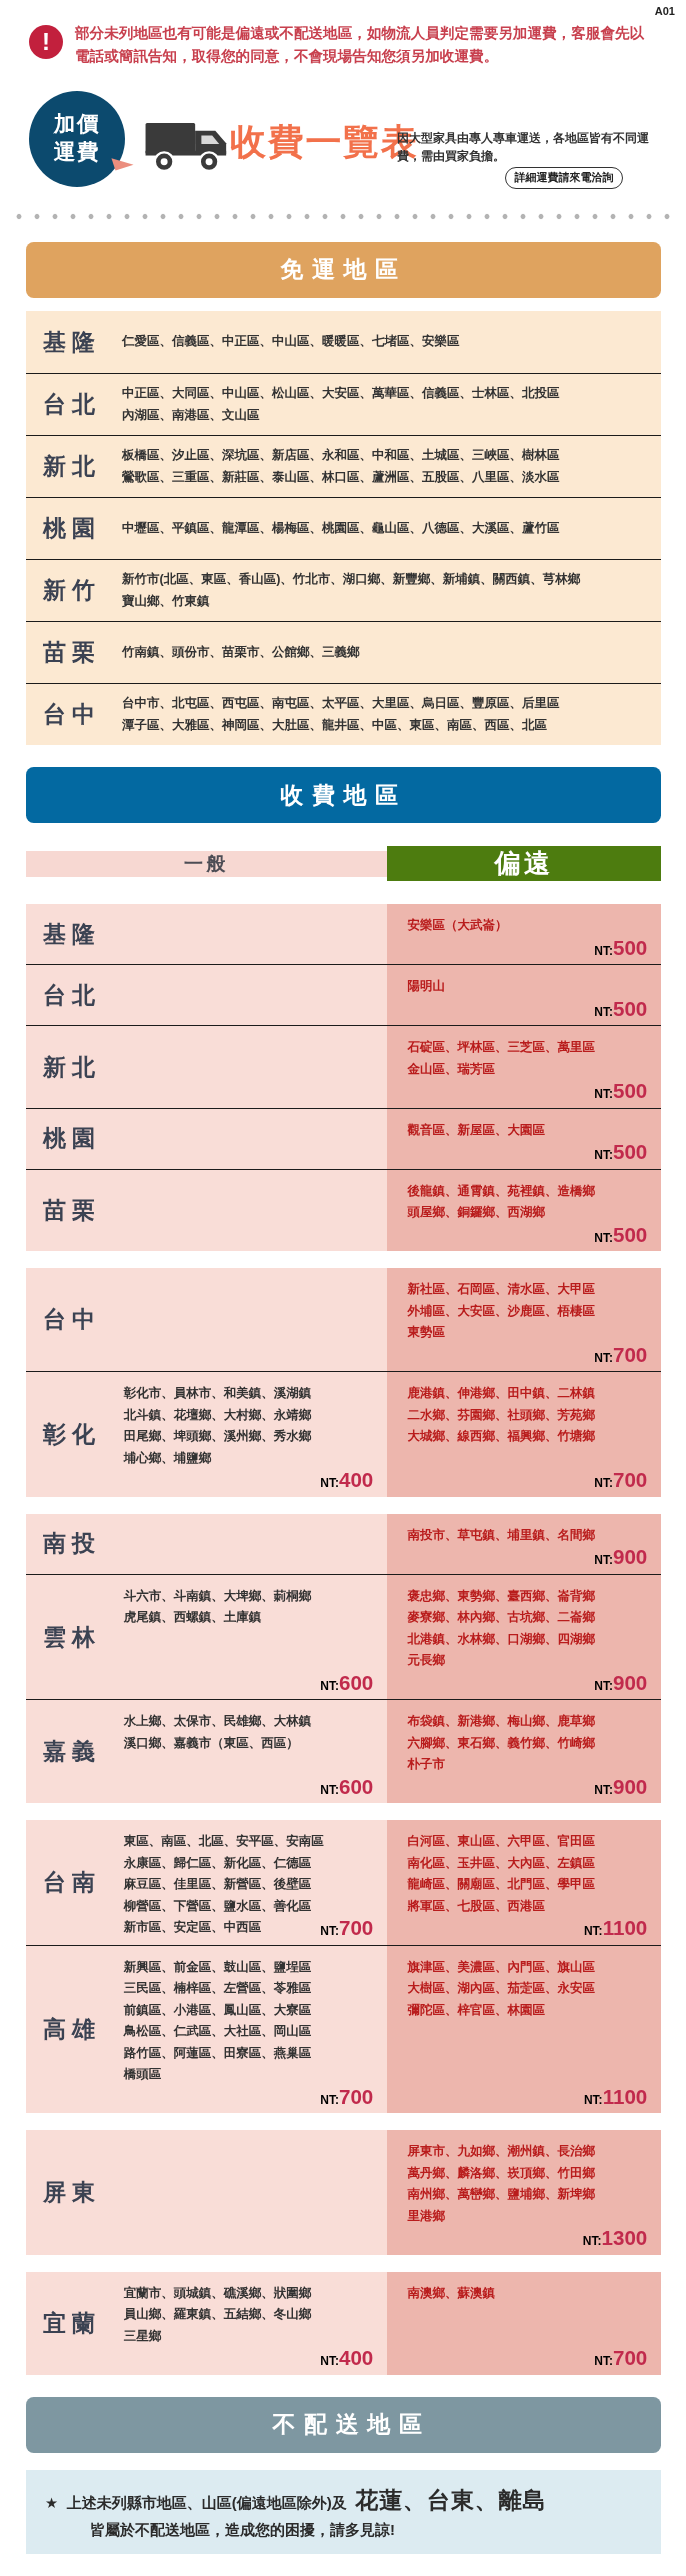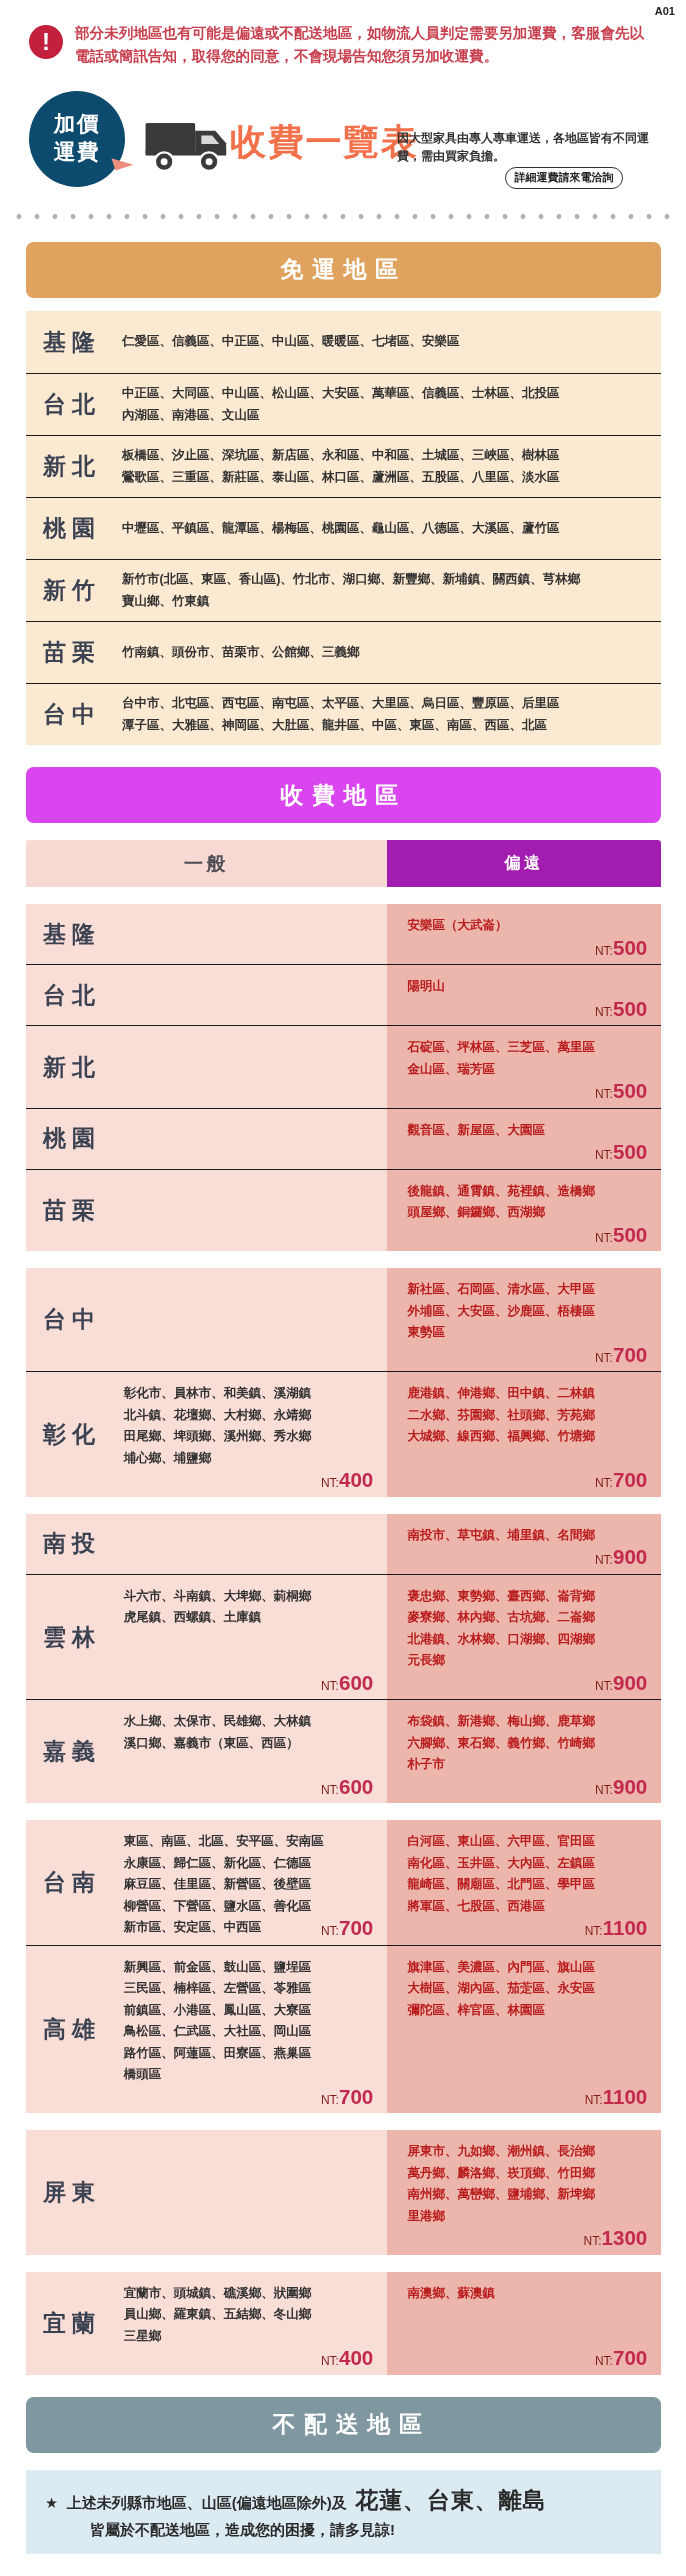--- a/index.html
+++ b/index.html
@@ -31,49 +31,49 @@
     border:1.7px solid #333; border-radius:12px; padding:2.6px 8.6px; background:#fff; white-space:nowrap; }
 
   .dotted-divider { height:6.9px; margin:12px 10.3px 0 10.3px;
     background-image:radial-gradient(circle, #b3b3b3 2.2px, transparent 2.8px);
     background-size:18px 6.9px; background-repeat:repeat-x; background-position:left center; }
 
   
   .section-bar { margin:22px 26px 0 26px; height:56px; border-radius:7.7px; color:#fff;
     font-size:23px; font-weight:bold; letter-spacing:8.6px; display:flex; align-items:center; justify-content:center; }
   .bar-free  { background:#dfa35f; }
-  .bar-paid  { background:#d946ef; }
+  .bar-paid  { background:#0369a1; }
   .bar-none  { background:#7e97a1;padding-left:16px; }
 
   
   .free-table { margin:13.7px 26px 0 26px; background:#fce9d2; }
   .frow { display:flex; align-items:center; min-height:62px; padding:7.7px 0; }
   .frow + .frow { border-top:1.7px solid #1b1b1b; }
   .flabel { flex:0 0 96px; padding-left:17px; font-size:23px; font-weight:bold; color:#3b4252; letter-spacing:6px; white-space:nowrap; }
   .fareas { flex:1; font-size:12.5px; font-weight:bold; color:#323232; line-height:1.75; padding-right:12px; white-space:pre-line; }
 
   
-  .paid-header { display:flex; margin:17px 26px 0 26px; height:47px; border-radius:3.4px 3.4px 0 0; overflow:hidden; }
+  .paid-header { display:flex; margin:17px 26px 0 26px; height:47px; border-radius:3.4px 3.4px 0 0; overflow:hidden;align-items:center; }
   .ph-general { flex:0 0 361px; background:#f7d8d2; color:#4d4d55; font-size:19px; font-weight:bold;
     letter-spacing:3.4px; display:flex; align-items:center; justify-content:center; }
-  .ph-remote  { flex:1; background:#a21caf; color:#fff; font-size:16px; font-weight:bold;
+  .ph-remote  { flex:1; background:#4d7c0f; color:#fff; font-size:26px; font-weight:bold;
     letter-spacing:3.4px; display:flex; align-items:center; justify-content:center; }
 
   .paid-group { margin:17px 26px 0 26px; }
   .prow { display:flex; align-items:stretch; }
   .prow + .prow { border-top:1.7px solid #1b1b1b; }
   .pcell-g { flex:0 0 361px; background:#f9ddd7; display:flex; }
   .pcell-r { flex:1; background:#edb6ad; position:relative; padding:11px 15.5px 27.5px 20.6px; }
   .plabel { flex:0 0 96px; padding-left:17px; font-size:23px; font-weight:bold; color:#3b4252;
     letter-spacing:6px; display:flex; align-items:center; white-space:nowrap; }
   .pcontent { flex:1; position:relative; padding:11px 12px 27.5px 1.7px; }
   .pcontent.tight { padding-bottom:5.2px; }
   .pareas { font-size:12.5px; font-weight:bold; color:#323232; line-height:1.72; white-space:pre-line; }
   .pprice { position:absolute; right:13.7px; bottom:4.3px; white-space:nowrap; }
-  .nt  { font-size:12px; font-weight:normal; color:#7f1d1d; }
+  .nt  { font-size:12px; font-weight:bold; color:#000000; }
   .amt { font-size:20.6px; font-weight:bold; color:#c12a4c; }
   .pcell-r .pareas { color:#b91c1c; }
 
   
   .note-box { margin:17px 26px 0 26px; background:#dcebf1; padding:15.5px 19px 13.7px 19px; }
   .note-line1 { display:flex; align-items:baseline; gap:8.6px; }
   .note-star { font-size:14.6px; color:#2b2b2b; }
   .note-main { font-size:15px; font-weight:bold; color:#2b2b2b; }
   .note-big  { font-size:23px; font-weight:bold; color:#2b2b2b; letter-spacing:0.9px; }
   .note-line2 { font-size:15px; font-weight:bold; color:#2b2b2b; margin:5.2px 0 0 45px; }

